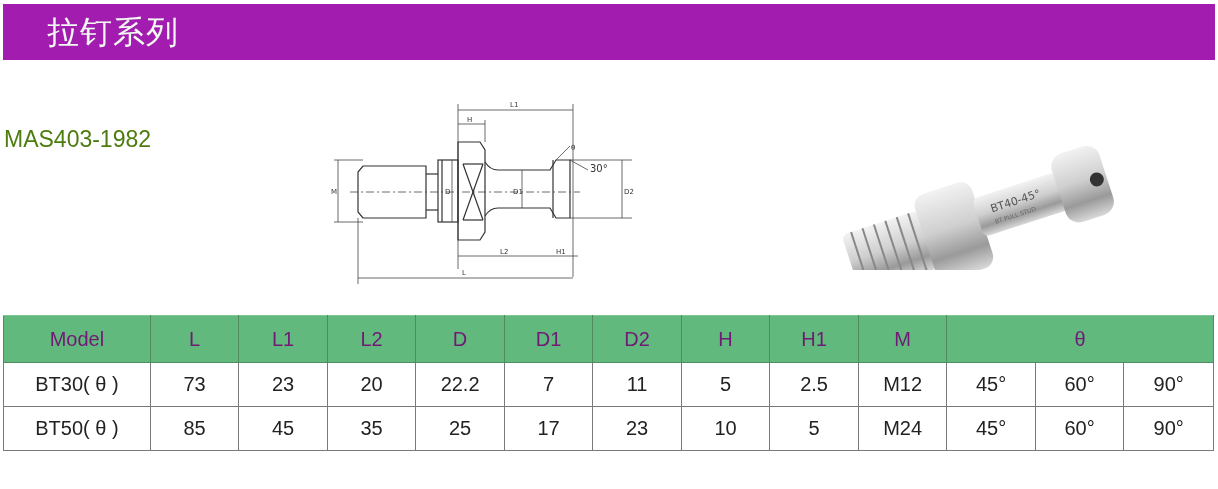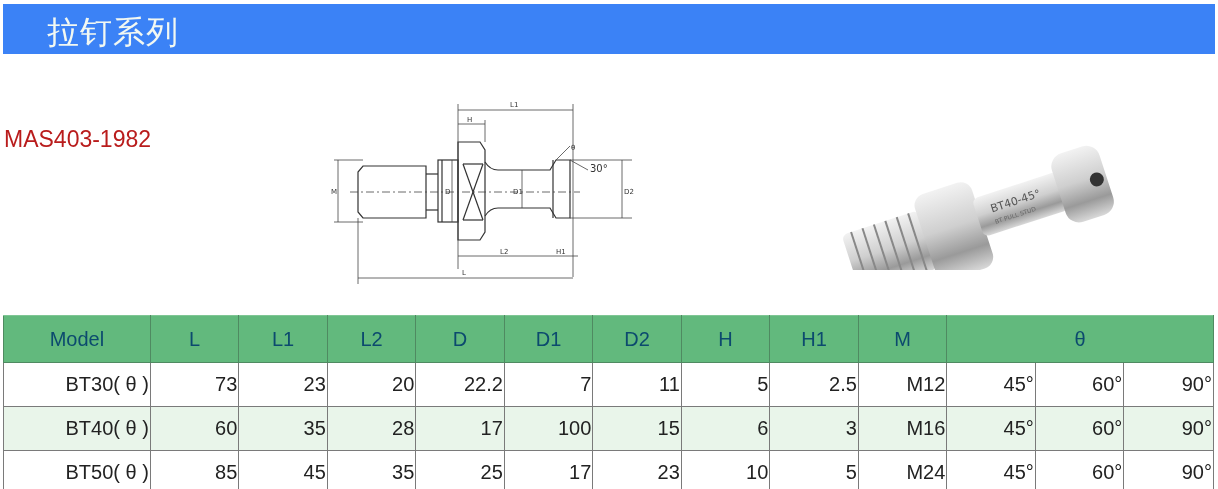--- a/index.html
+++ b/index.html
@@ -1,25 +1,25 @@
 <!DOCTYPE html>
 <html><head>
 <meta charset="utf-8">
 <style>
   html,body{margin:0;padding:0;background:#fff;}
   body{width:1218px;height:489px;position:relative;overflow:hidden;font-family:"Liberation Sans","DejaVu Sans",sans-serif;color:#1a1a1a;}
-  .banner{position:absolute;left:3px;top:4px;width:1212px;height:50px;background:#3b82f6;text-decoration:underline;}
+  .banner{position:absolute;left:3px;top:4px;width:1212px;height:56px;background:#a21caf;text-decoration:underline;}
   .banner .cn{position:absolute;left:44px;top:7px;font-size:32px;color:#f2f8f2;font-family:"DejaVu Sans",sans-serif;letter-spacing:1px;}
   .banner .en{position:absolute;left:360px;top:9px;font-size:34px;color:#f2f8f2;font-family:"Liberation Sans",sans-serif;}
-  .std{position:absolute;left:4px;top:126px;font-size:23px;color:#b91c1c;}
+  .std{position:absolute;left:4px;top:126px;font-size:23px;color:#4d7c0f;}
   .drawing{position:absolute;left:330px;top:94px;width:320px;height:196px;}
   .photo{position:absolute;left:826px;top:120px;width:310px;height:150px;}
   table.spec{position:absolute;left:3px;top:315px;width:1211px;border-collapse:collapse;table-layout:fixed;}
-  table.spec th{background:#62b97d;color:#0c4a6e;font-weight:normal;font-size:20px;height:44px;border:1px solid #4f8a61;border-top:1px solid #7fc694;}
-  table.spec td{font-size:20px;text-align:right;height:41px;border:1px solid #7a7a7a;color:#222;}
+  table.spec th{background:#62b97d;color:#701a75;font-weight:normal;font-size:20px;height:44px;border:1px solid #4f8a61;border-top:1px solid #7fc694;}
+  table.spec td{font-size:20px;text-align:center;height:41px;border:1px solid #7a7a7a;color:#222;}
   table.spec tr.alt td{background:#e9f5ea;}
 </style>
 </head>
 <body>
 
 <div class="banner">
   <span class="cn">拉钉系列</span>
 </div>
 
 <div class="std">MAS403-1982</div>
@@ -147,35 +147,20 @@
       <td>22.2</td>
       <td>7</td>
       <td>11</td>
       <td>5</td>
       <td>2.5</td>
       <td>M12</td>
       <td>45°</td>
       <td>60°</td>
       <td>90°</td>
     </tr>
-    <tr class="alt">
-      <td>BT40( θ )</td>
-      <td>60</td>
-      <td>35</td>
-      <td>28</td>
-      <td>17</td>
-      <td>100</td>
-      <td>15</td>
-      <td>6</td>
-      <td>3</td>
-      <td>M16</td>
-      <td>45°</td>
-      <td>60°</td>
-      <td>90°</td>
-    </tr>
     <tr>
       <td>BT50( θ )</td>
       <td>85</td>
       <td>45</td>
       <td>35</td>
       <td>25</td>
       <td>17</td>
       <td>23</td>
       <td>10</td>
       <td>5</td>

